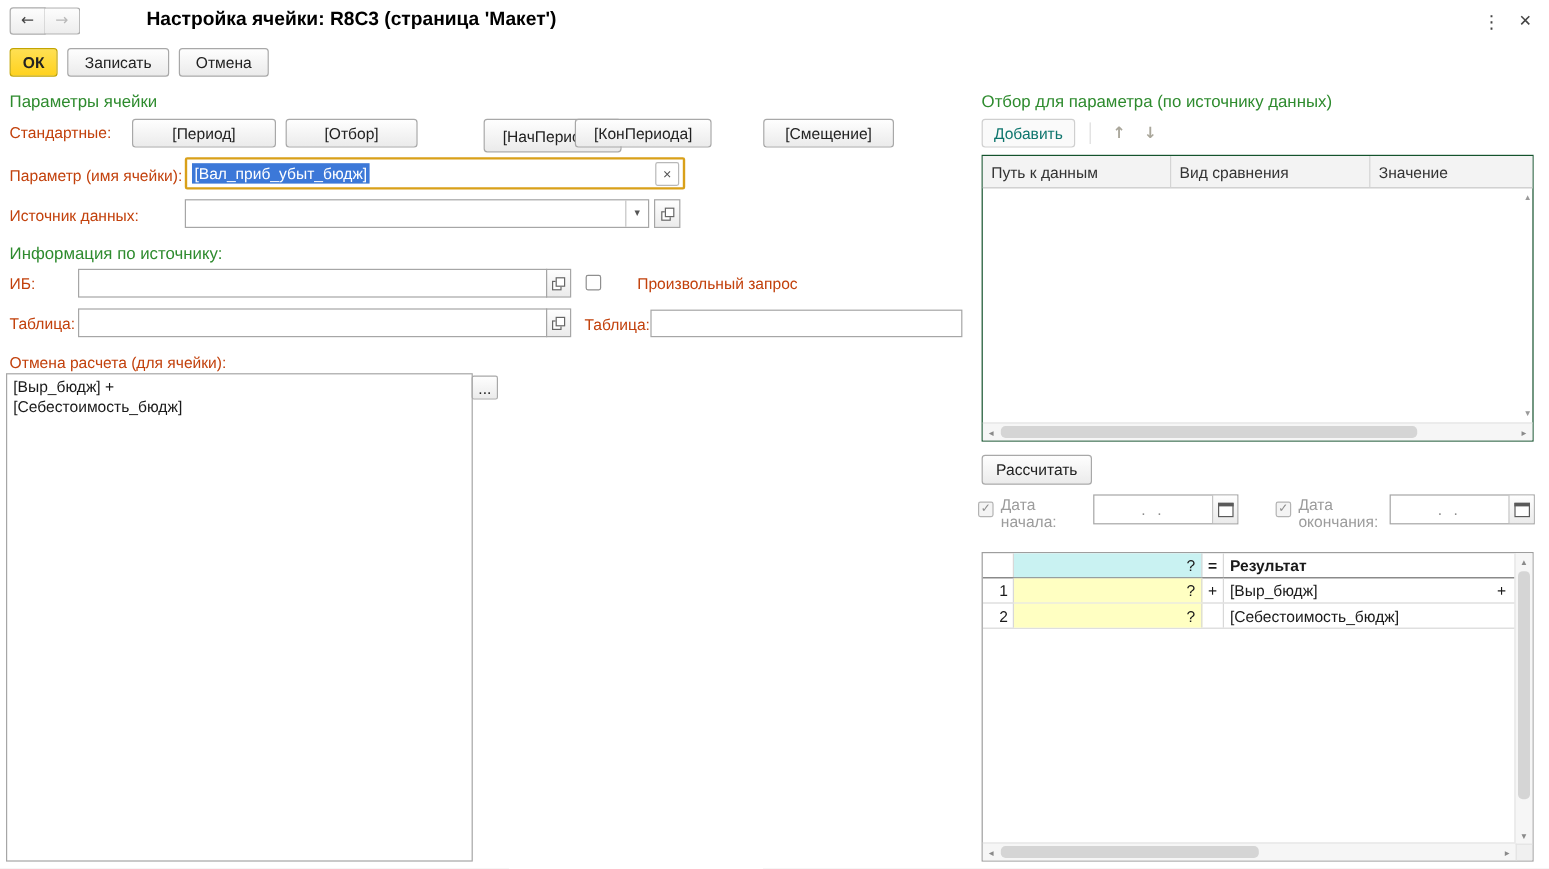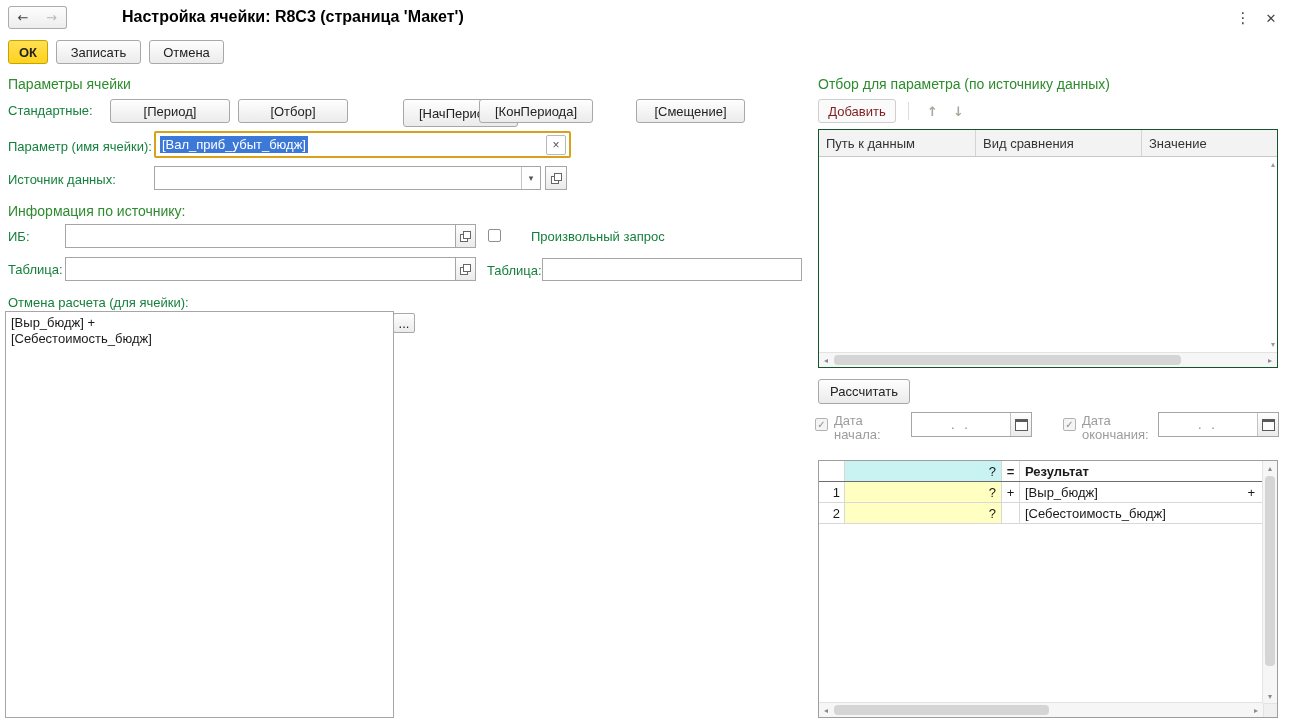--- a/index.html
+++ b/index.html
@@ -3,31 +3,31 @@
 <meta charset="utf-8">
 <style>
   html,body{margin:0;padding:0;background:#e8e8e8;}
   #app{position:relative;width:1291px;height:724px;background:#fff;overflow:hidden;
        font-family:"Liberation Sans",sans-serif;font-size:13px;color:#1a1a1a;}
   .abs{position:absolute;box-sizing:border-box;}
   .ico{font-family:"DejaVu Sans",sans-serif;}
 
   .btn{display:flex;align-items:center;justify-content:center;background:linear-gradient(#fefefe,#ebebeb);
        border:1px solid #a8a8a8;border-radius:3px;cursor:pointer;color:#222;}
-  .btn.dis{color:#7f1d1d;background:#fafafa;border-color:#cfcfcf;cursor:default;}
+  .btn.dis{color:#0f766e;background:#fafafa;border-color:#cfcfcf;cursor:default;}
   .btn.ok{background:linear-gradient(#ffe053,#ffd21e);border-color:#c3a500;font-weight:700;}
 
   .navbtn{display:flex;align-items:center;justify-content:center;background:linear-gradient(#fdfdfd,#ededed);
        border:1px solid #ababab;cursor:pointer;color:#444;font-size:13px;}
   .navbtn.dis{color:#b9b9b9;cursor:default;}
 
   .title{font-size:16px;font-weight:700;color:#000;white-space:nowrap;}
   .topicon{display:flex;align-items:center;justify-content:center;color:#444;cursor:pointer;}
   .sect{color:#2e8b2e;font-size:14px;white-space:nowrap;}
-  .lbl{color:#15803d;white-space:nowrap;text-align:right;}
+  .lbl{color:#c2410c;white-space:nowrap;text-align:right;}
   .dislbl{color:#9c9c9c;white-space:pre-line;line-height:14px;}
 
   input.txt{border:1px solid #a6a6a6;background:#fff;font:13px "Liberation Sans",sans-serif;
        padding:2px 4px;outline:none;box-sizing:border-box;position:absolute;}
   .param{border:2px solid #d9a019;border-radius:2px;display:flex;align-items:center;padding-left:4px;background:#fff;}
   .param .sel{background:#3c78d8;color:#fff;padding:1px 2px;white-space:nowrap;}
   .param .clear{margin-left:auto;margin-right:3px;width:18px;height:18px;border:1px solid #b8b8b8;border-radius:2px;
        display:flex;align-items:center;justify-content:center;color:#555;font-size:12px;background:#fff;cursor:pointer;}
 
   .combo{border:1px solid #a6a6a6;background:#fff;display:flex;align-items:stretch;}

